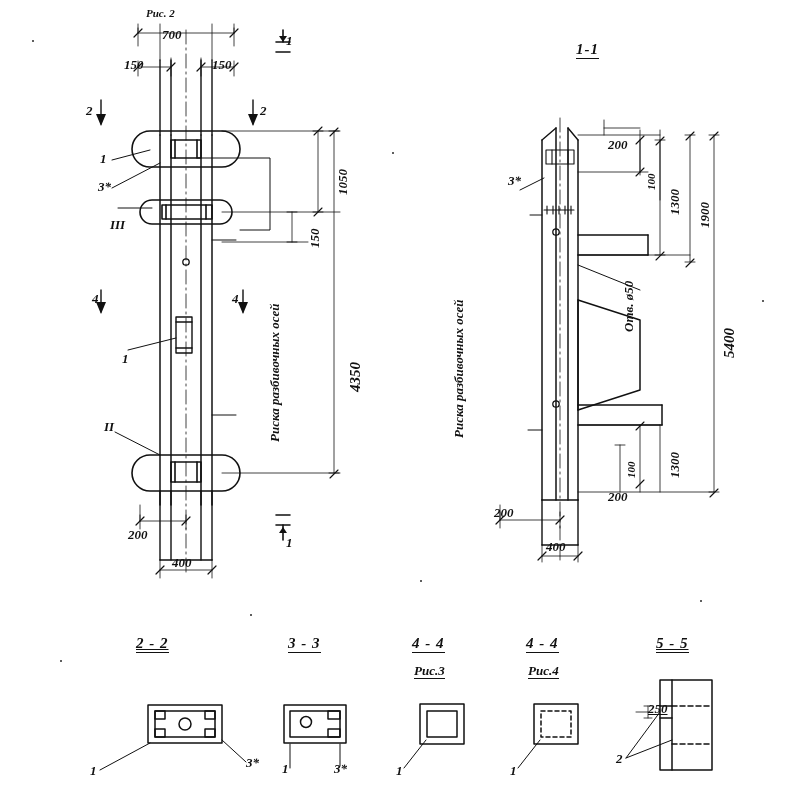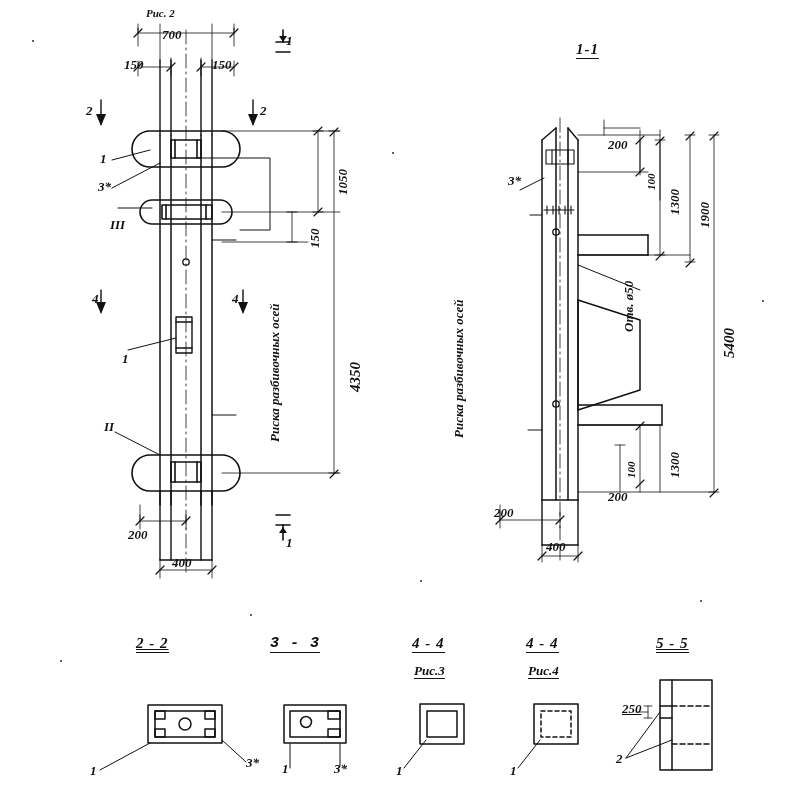--- a/index.html
+++ b/index.html
@@ -353,35 +353,35 @@
 <div class="lbl md rotdim" style="left:668px;top:215px;">1300</div>
 <div class="lbl md rotdim" style="left:698px;top:228px;">1900</div>
 <div class="lbl lg rotdim" style="left:722px;top:358px;">5400</div>
 <div class="lbl sm rotdim" style="left:626px;top:478px;">100</div>
 <div class="lbl md rotdim" style="left:668px;top:478px;">1300</div>
 <div class="lbl md" style="left:608px;top:490px;">200</div>
 <div class="lbl md" style="left:494px;top:506px;">200</div>
 <div class="lbl md" style="left:546px;top:540px;">400</div>
 
 <div class="lbl lg ul" style="left:136px;top:636px;letter-spacing:1px;text-decoration:underline;">2 - 2</div>
-<div class="lbl lg ul" style="left:270px;top:636px;letter-spacing:1px;font-family:Liberation Mono, monospace;">3 - 3</div>
+<div class="lbl lg ul" style="left:288px;top:636px;letter-spacing:1px;">3 - 3</div>
 <div class="lbl lg ul" style="left:412px;top:636px;letter-spacing:1px;">4 - 4</div>
 <div class="lbl md ul" style="left:414px;top:664px;">Рис.3</div>
 <div class="lbl lg ul" style="left:526px;top:636px;letter-spacing:1px;">4 - 4</div>
 <div class="lbl md ul" style="left:528px;top:664px;">Рис.4</div>
 <div class="lbl lg ul" style="left:656px;top:636px;letter-spacing:1px;text-decoration:underline;">5 - 5</div>
 
 <div class="lbl md" style="left:90px;top:764px;">1</div>
 <div class="lbl md" style="left:246px;top:756px;">3*</div>
 <div class="lbl md" style="left:282px;top:762px;">1</div>
 <div class="lbl md" style="left:334px;top:762px;">3*</div>
 <div class="lbl md" style="left:396px;top:764px;">1</div>
 <div class="lbl md" style="left:510px;top:764px;">1</div>
 <div class="lbl md" style="left:616px;top:752px;">2</div>
-<div class="lbl md" style="left:622px;top:702px;text-decoration:underline;">250</div>
+<div class="lbl md" style="left:648px;top:702px;text-decoration:underline;">250</div>
 
 <div class="speck" style="left:32px;top:40px;width:2px;height:2px;"></div>
 <div class="speck" style="left:392px;top:152px;width:2px;height:2px;"></div>
 <div class="speck" style="left:762px;top:300px;width:2px;height:2px;"></div>
 <div class="speck" style="left:60px;top:660px;width:2px;height:2px;"></div>
 <div class="speck" style="left:700px;top:600px;width:2px;height:2px;"></div>
 <div class="speck" style="left:420px;top:580px;width:2px;height:2px;"></div>
 <div class="speck" style="left:250px;top:614px;width:2px;height:2px;"></div>
 
 </body></html>

